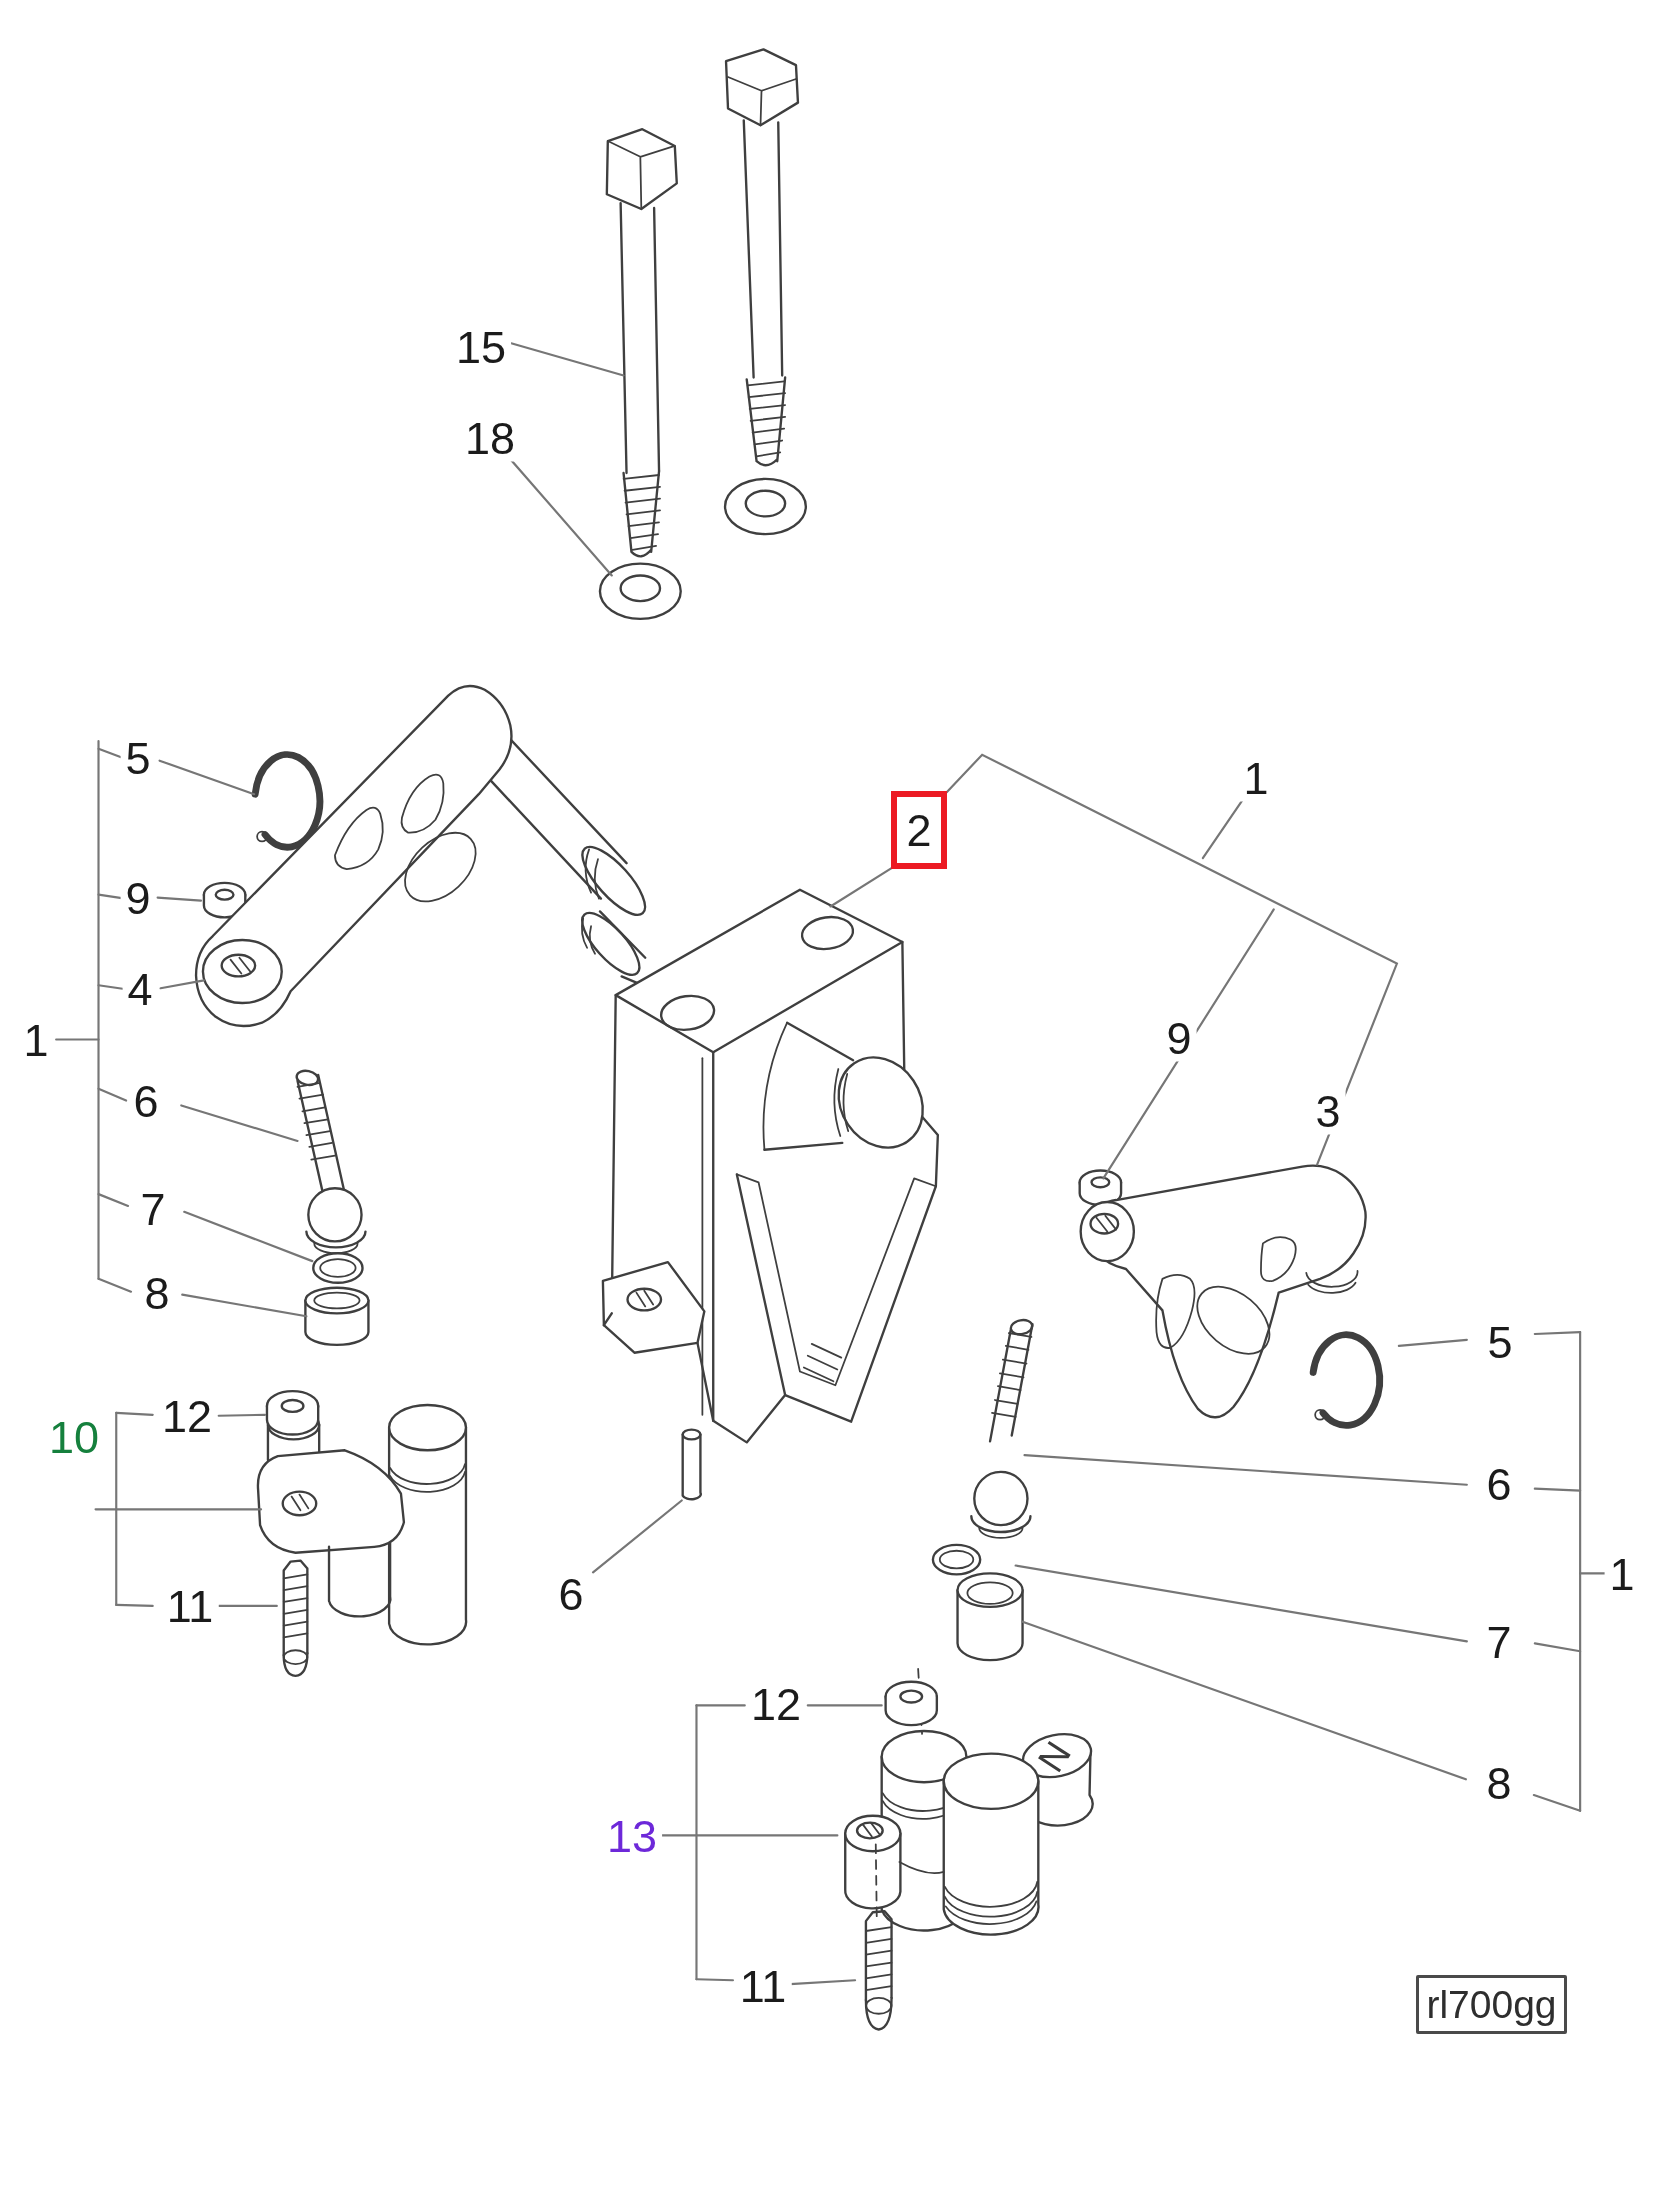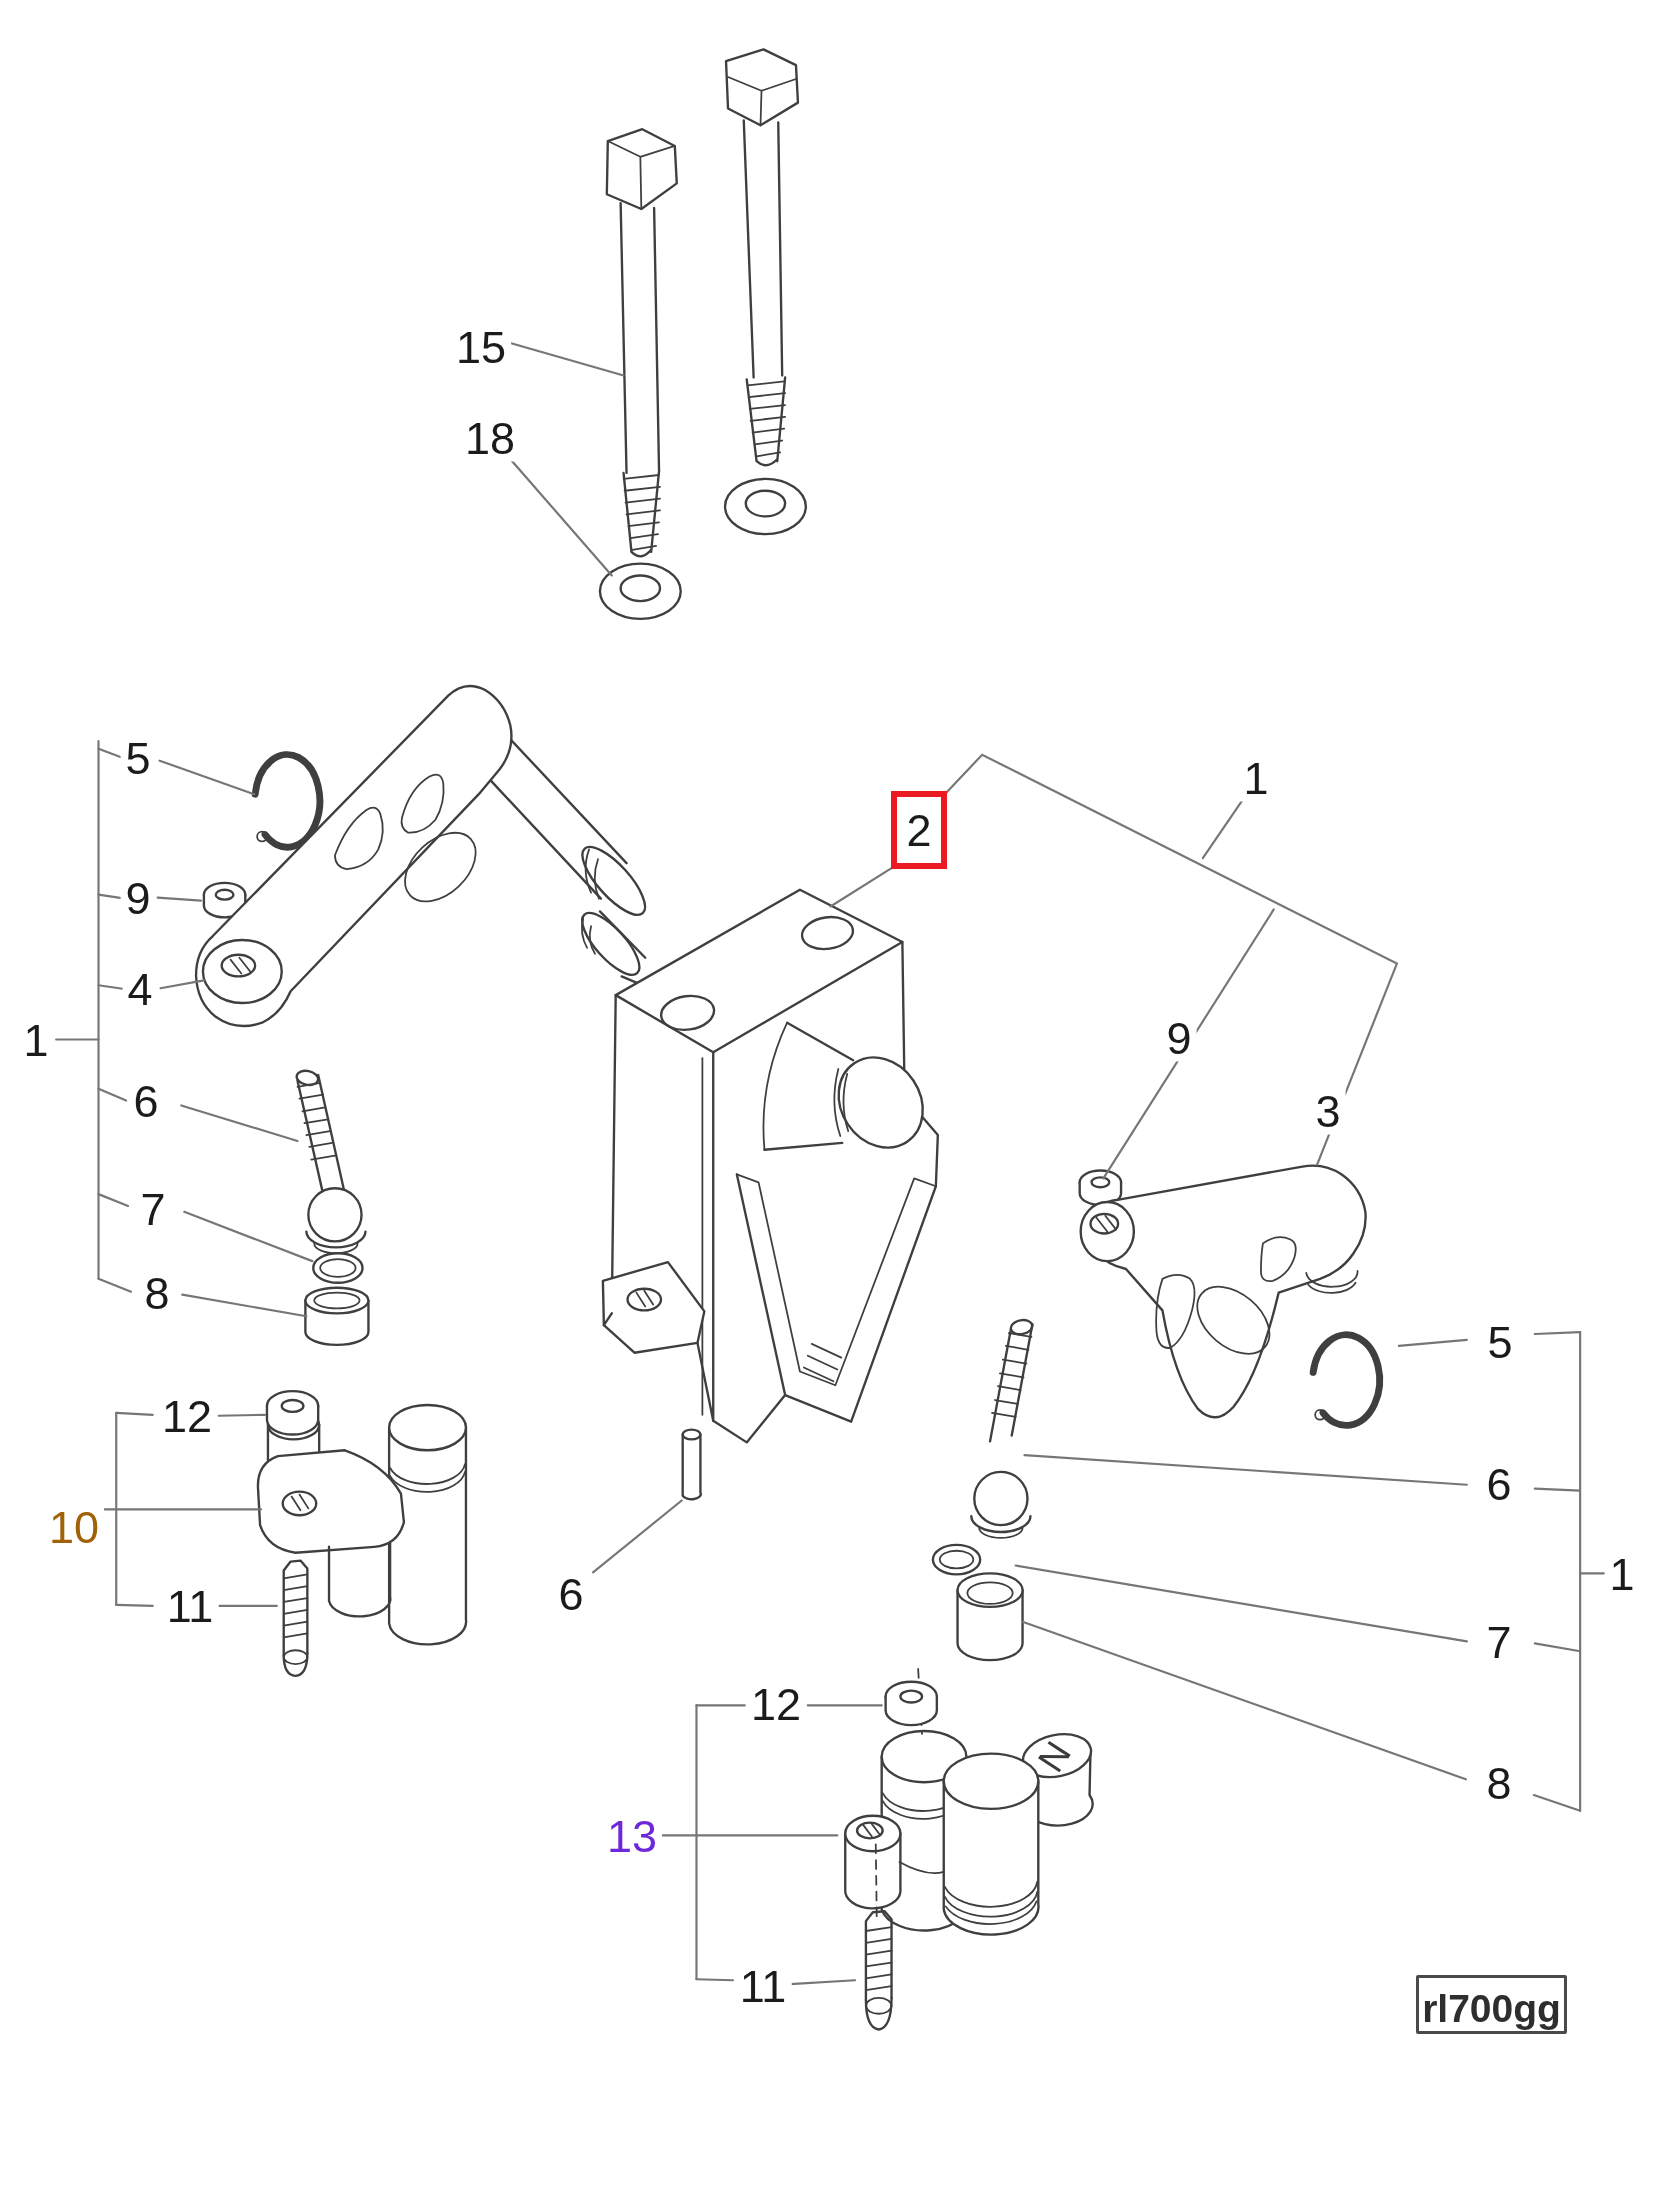--- a/index.html
+++ b/index.html
@@ -11,22 +11,22 @@
   #parts-layer .face{fill:#ffffff;}
   #parts-layer .thin{stroke-width:1.8;}
   #leader-layer polyline{fill:none;stroke:#767676;stroke-width:2.2;stroke-linecap:round;}
   .callout{position:absolute;transform:translate(-50%,-50%);font-size:45px;line-height:1;
            color:#1b1b1b;background:#ffffff;padding:1px 4.9px;z-index:3;white-space:nowrap;}
   .callout.highlighted{display:flex;align-items:center;justify-content:center;
            box-sizing:border-box;padding:0;z-index:4;}
   .marking{position:absolute;font-size:37px;color:#3b3b3b;z-index:2;background:transparent;}
   #code-box{position:absolute;left:1416px;top:1975px;width:151px;height:59px;
             box-sizing:border-box;border:3px solid #4a4a4a;border-radius:2px;
-            display:flex;align-items:flex-end;justify-content:center;
-            font-size:39px;color:#2e2e2e;z-index:3;font-weight:bold;}
+            display:flex;align-items:center;justify-content:center;
+            font-size:39px;color:#2e2e2e;z-index:3;}
 </style>
 </head>
 <body>
 
 <div id="canvas">
 
   <svg id="parts-layer" class="layer" viewBox="0 0 1680 2240">
 
     <g>
       <path class="face" d="M617,143 L652,131 L685,148 L687,186 L651,212 L616,197 Z"></path>
@@ -278,21 +278,21 @@
 <div class="callout" style="left: 481px; top: 347px; color: rgb(27, 27, 27);">15</div>
     <div class="callout" style="left: 490px; top: 438px; color: rgb(27, 27, 27);">18</div>
     <div class="callout" style="left: 138px; top: 758px; color: rgb(27, 27, 27);">5</div>
     <div class="callout" style="left: 138px; top: 898px; color: rgb(27, 27, 27);">9</div>
     <div class="callout" style="left: 140px; top: 989px; color: rgb(27, 27, 27);">4</div>
     <div class="callout" style="left: 36px; top: 1040px; color: rgb(27, 27, 27);">1</div>
     <div class="callout" style="left: 146px; top: 1101px; color: rgb(27, 27, 27);">6</div>
     <div class="callout" style="left: 153px; top: 1209px; color: rgb(27, 27, 27);">7</div>
     <div class="callout" style="left: 157px; top: 1293px; color: rgb(27, 27, 27);">8</div>
     <div class="callout" style="left: 187px; top: 1416px; color: rgb(27, 27, 27);">12</div>
-    <div class="callout" style="left: 74px; top: 1527px; color: #a16207;">10</div>
+    <div class="callout" style="left: 74px; top: 1437px; color: #15803d;">10</div>
     <div class="callout" style="left: 190px; top: 1606px; color: rgb(27, 27, 27);">11</div>
     <div class="callout highlighted" style="left: 919px; top: 830px; width: 56px; height: 78px; border: 6.9px solid rgb(236, 26, 35); color: rgb(27, 27, 27);">2</div>
     <div class="callout" style="left: 1256px; top: 778px; color: rgb(27, 27, 27);">1</div>
     <div class="callout" style="left: 1179px; top: 1038px; color: rgb(27, 27, 27);">9</div>
     <div class="callout" style="left: 1328px; top: 1111px; color: rgb(27, 27, 27);">3</div>
     <div class="callout" style="left: 1500px; top: 1342px; color: rgb(27, 27, 27);">5</div>
     <div class="callout" style="left: 1499px; top: 1484px; color: rgb(27, 27, 27);">6</div>
     <div class="callout" style="left: 1622px; top: 1574px; color: rgb(27, 27, 27);">1</div>
     <div class="callout" style="left: 1499px; top: 1642px; color: rgb(27, 27, 27);">7</div>
     <div class="callout" style="left: 1499px; top: 1783px; color: rgb(27, 27, 27);">8</div>

